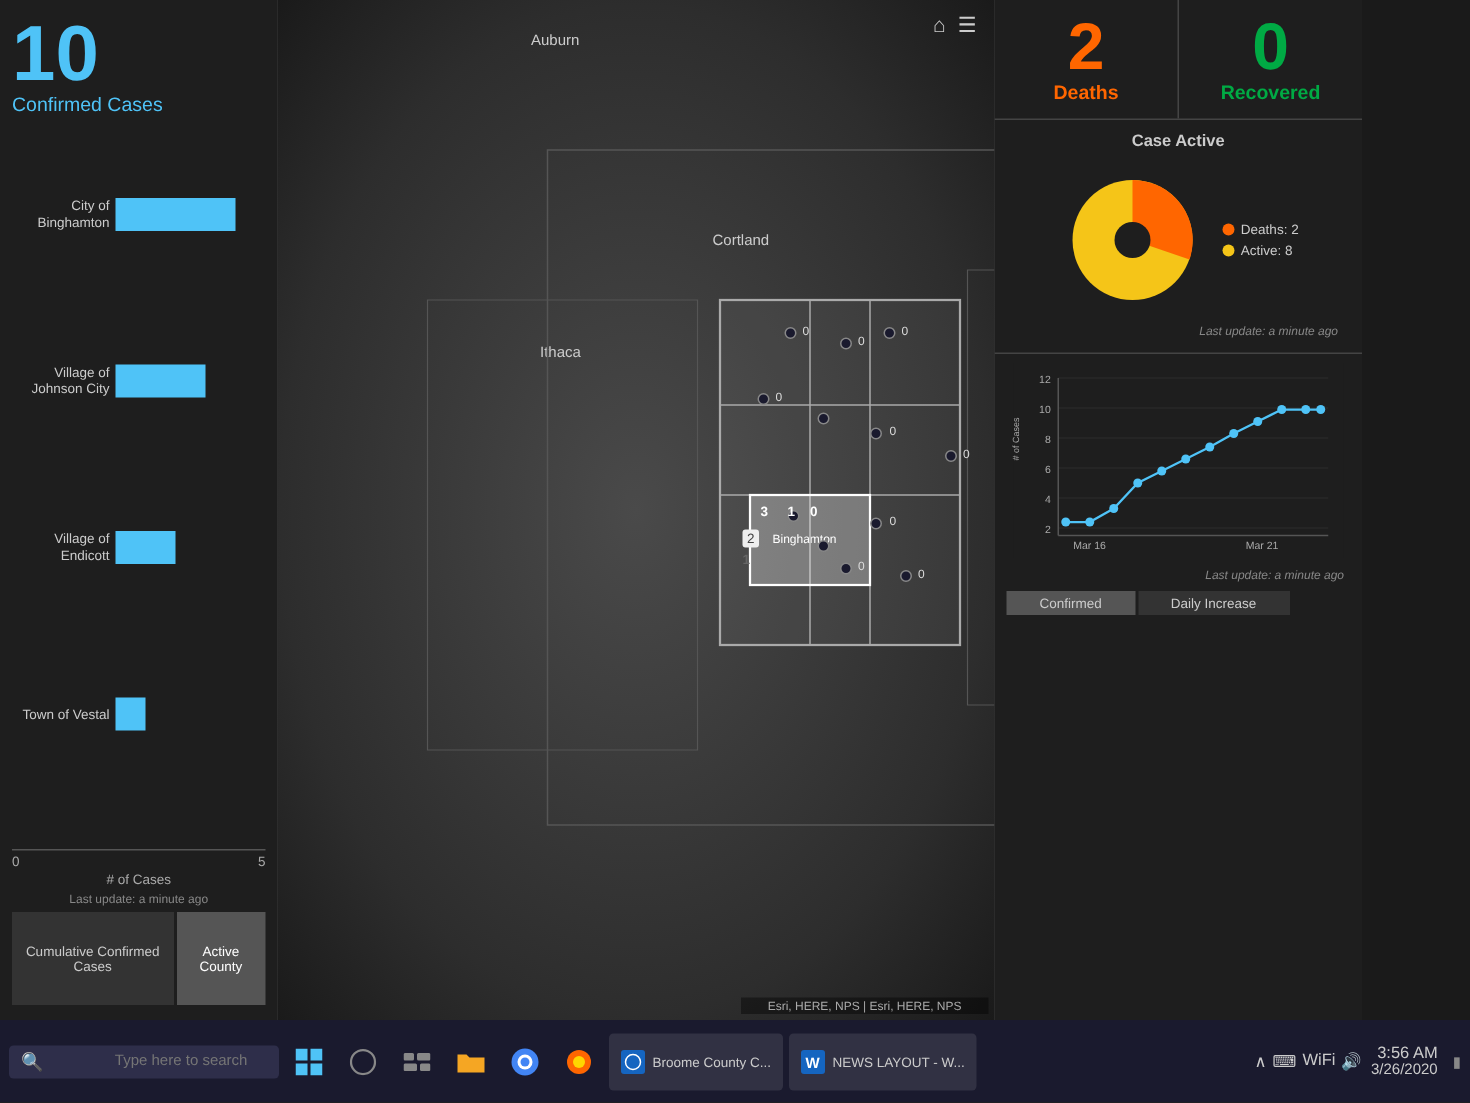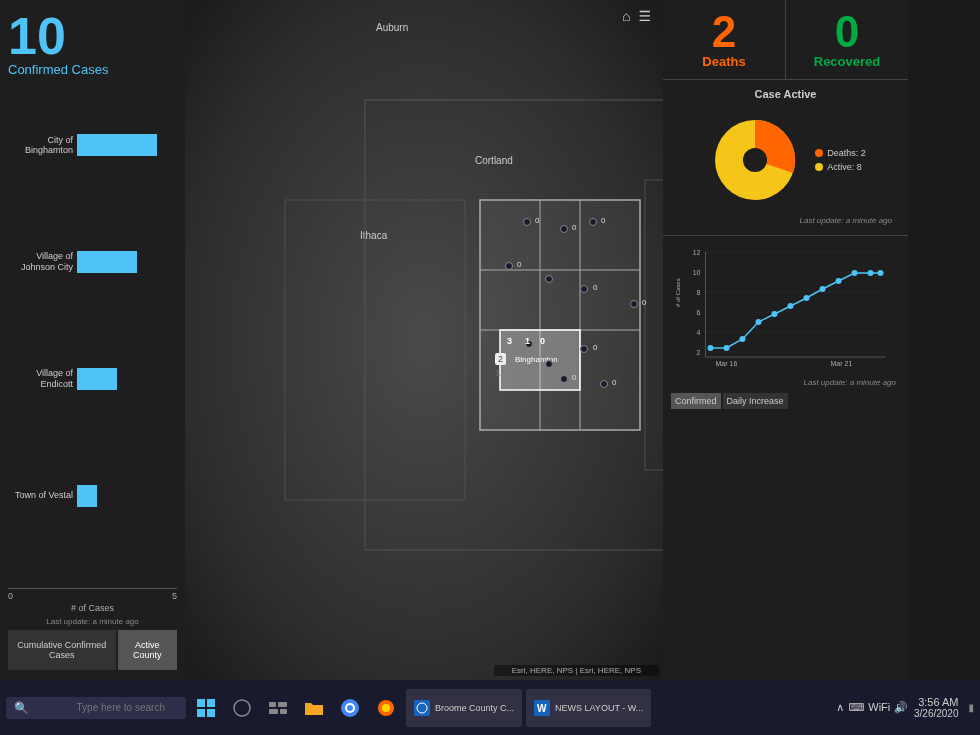--- a/index.html
+++ b/index.html
@@ -114,21 +114,21 @@
       margin-top: 4px;
     }
 
     .tab-bar {
       display: flex;
       gap: 2px;
       margin-top: 4px;
     }
 
     .tab-btn {
-      padding: 10px 8px;
+      padding: 21px 8px;
       font-size: 9px;
       border: none;
       cursor: pointer;
     }
 
     .tab-active {
       background: #333;
       color: #ccc;
     }
 
@@ -301,21 +301,21 @@
       height: 130px;
     }
 
     .chart-tabs {
       display: flex;
       gap: 2px;
       margin-top: 4px;
     }
 
     .chart-tab {
-      padding: 3px 4px;
+      padding: 3px 22px;
       font-size: 9px;
       border: none;
       cursor: pointer;
       color: #ccc;
     }
 
     .chart-tab-active {
       background: #555;
     }
 
@@ -492,21 +492,21 @@
   </div>
 
   <div id="map-area">
     <div class="map-bg">
 
       <div class="map-nav-icons">
         <span class="map-nav-icon">⌂</span>
         <span class="map-nav-icon">☰</span>
       </div>
 
-      <div class="map-label" style="left:191px;top:22px;">Auburn</div>
+      <div class="map-label" style="left:169px;top:22px;">Auburn</div>
       <div class="map-label" style="left:290px;top:155px;">Cortland</div>
       <div class="map-label" style="left:175px;top:230px;">Ithaca</div>
 
       <div class="map-label" style="left:330px;top:355px;font-size:8px;color:#fff;">Binghamton</div>
 
       <svg style="position:absolute;top:0;left:0;width:100%;height:100%;">
 
         <rect x="295" y="200" width="160" height="230" fill="rgba(255,255,255,0.05)" stroke="#aaa" stroke-width="1.5"></rect>
 
         <line x1="295" y1="270" x2="455" y2="270" stroke="#aaa" stroke-width="1"></line>

